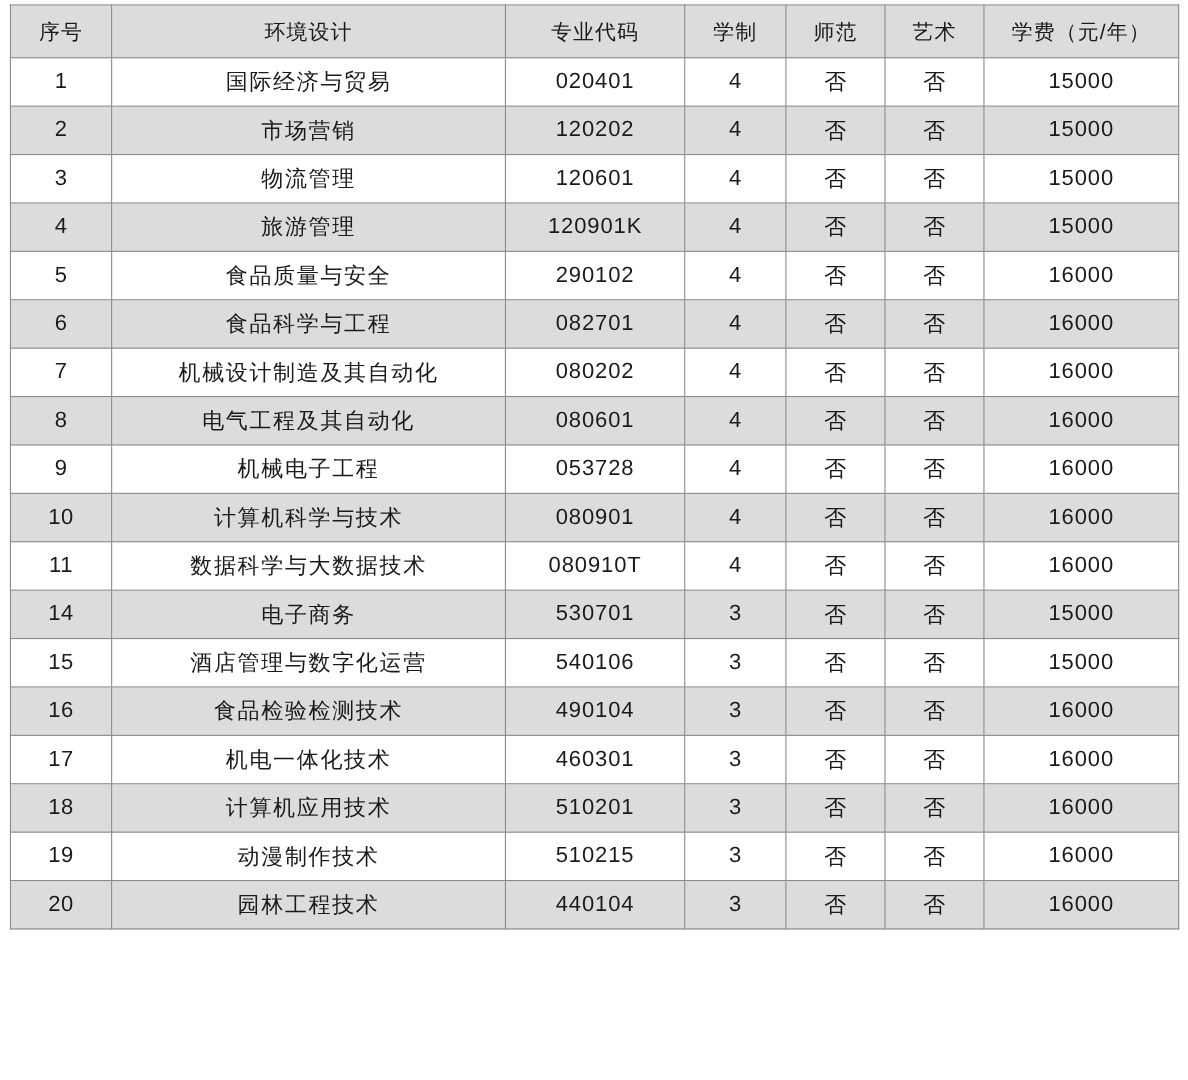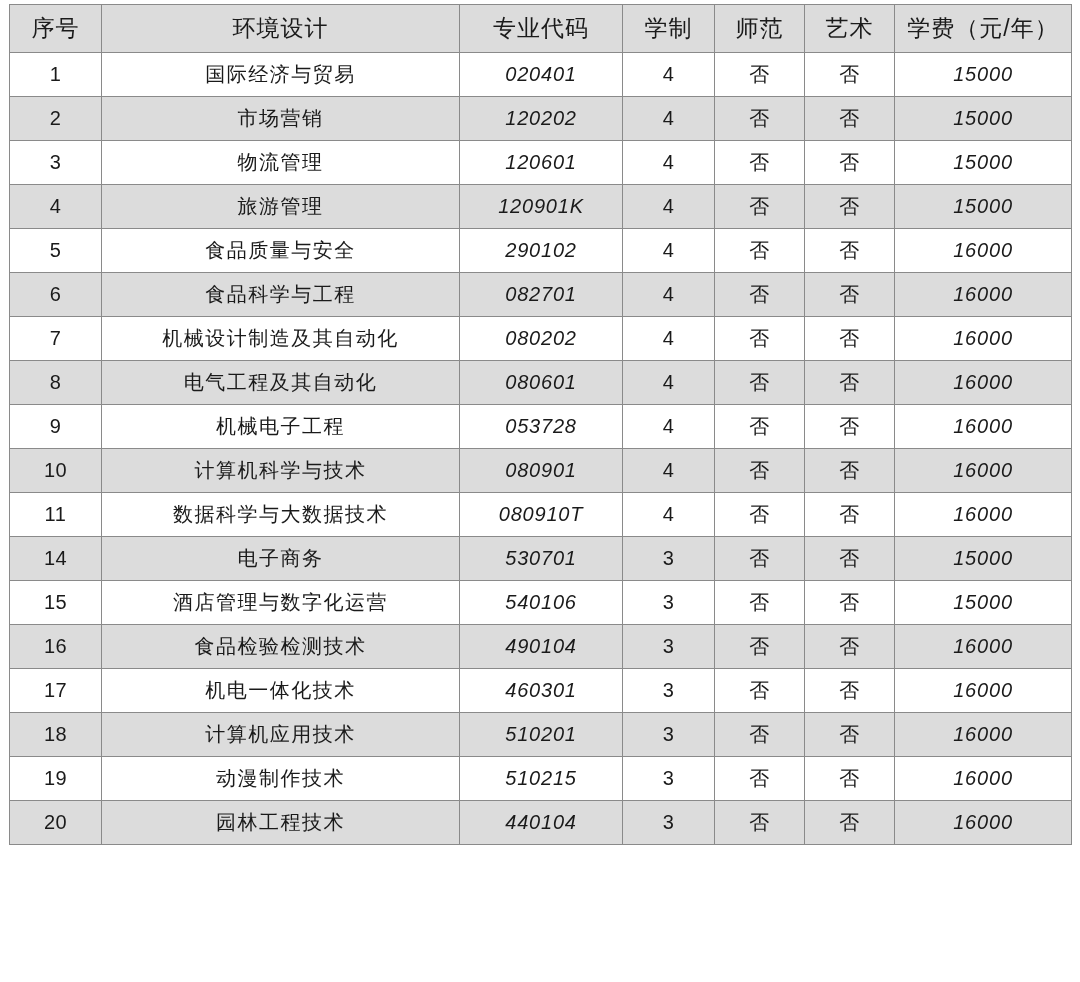--- a/index.html
+++ b/index.html
@@ -35,37 +35,36 @@
     vertical-align: middle;
     height: 44px;
     font-size: 20px;
     font-weight: normal;
     letter-spacing: 0.5px;
     padding: 0 2px;
     box-sizing: border-box;
   }
   #major-table thead th {
     background: #dcdcdc;
-    font-size: 23px;
+    font-size: 19px;
     height: 48px;
     letter-spacing: 1px;
   }
   #major-table tbody tr.odd td {
     background: #ffffff;
   }
   #major-table tbody tr.even td {
     background: #dcdcdc;
   }
   #major-table td.col-name {
     letter-spacing: 1.5px;
   }
   #major-table td.col-code,
   #major-table td.col-tuition {
     letter-spacing: 0.8px;
-    font-style: italic;
   }
 </style>
 </head>
 <body>
 
 <table id="major-table">
   <colgroup>
     <col class="c-index">
       <col class="c-name">
       <col class="c-code">

